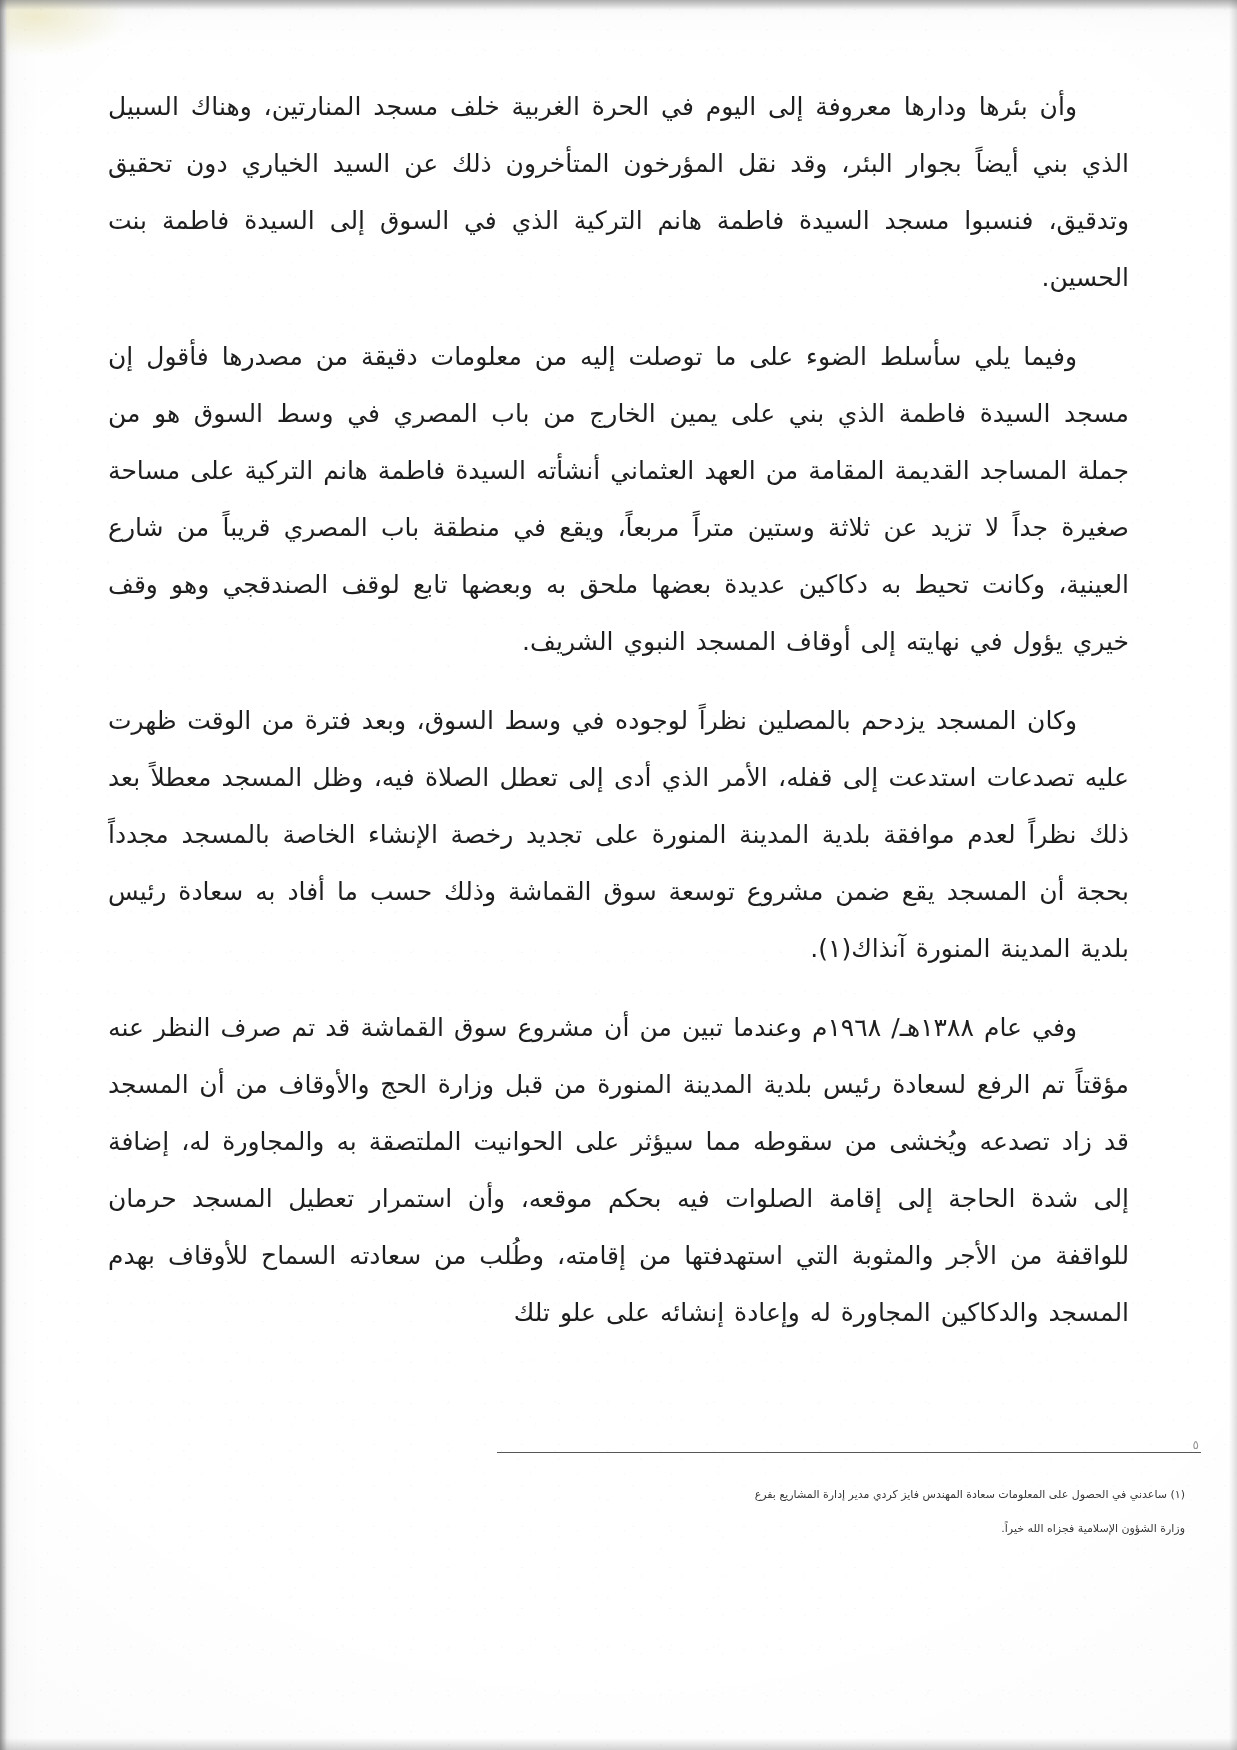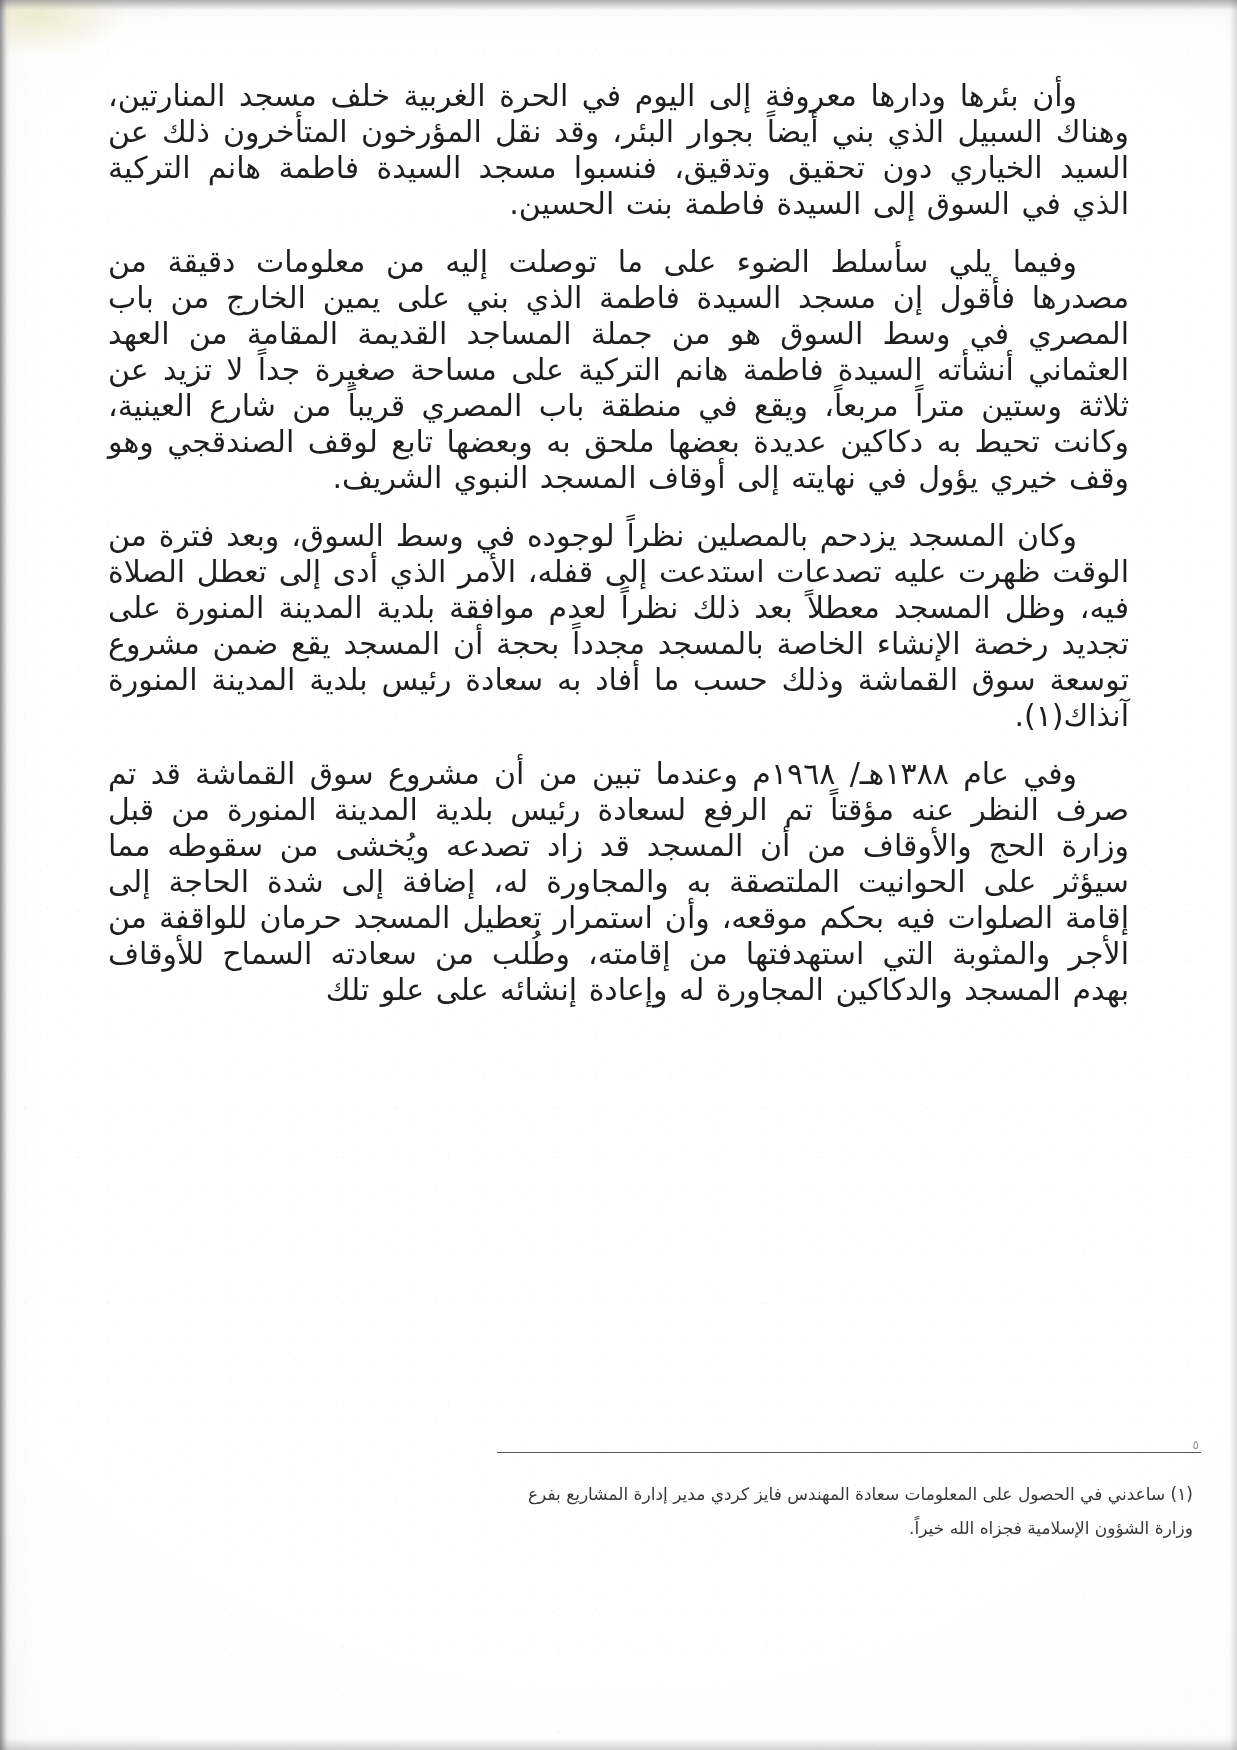--- a/index.html
+++ b/index.html
@@ -48,22 +48,22 @@
   .content {
     position: absolute;
     right: 108px;
     left: 108px;
     top: 78px;
   }
 
   p.para {
     margin: 0 0 22px 0;
     font-family: "DejaVu Sans", "Liberation Sans", sans-serif;
-    font-size: 30px;
-    line-height: 36px;
+    font-size: 25px;
+    line-height: 57px;
     color: #1d1d1d;
     text-align: justify;
     text-align-last: right;
     text-indent: 52px;
     letter-spacing: 0px;
     word-spacing: 2px;
     
     filter: blur(0.26px) contrast(1.18);
     opacity: 0.92;
   }
@@ -89,24 +89,24 @@
     height: 1px;
     background: #3a3a3a;
     opacity: 0.85;
     margin: 0 0 14px 0;
     border: 0;
     float: right;
     clear: both;
   }
   .footnote-text {
     clear: both;
-    margin: 8px;
+    margin: 16px;
     padding-top: 10px;
     font-family: "DejaVu Sans", "Liberation Sans", sans-serif;
-    font-size: 17px;
+    font-size: 11px;
     line-height: 34px;
     color: #2a2a2a;
     text-align: justify;
     text-align-last: right;
     filter: blur(0.3px) contrast(1.1);
     opacity: 0.9;
   }
   .footnote-text .fn-line { display: block; }
   .fn-line.second { text-align: left; }
 

